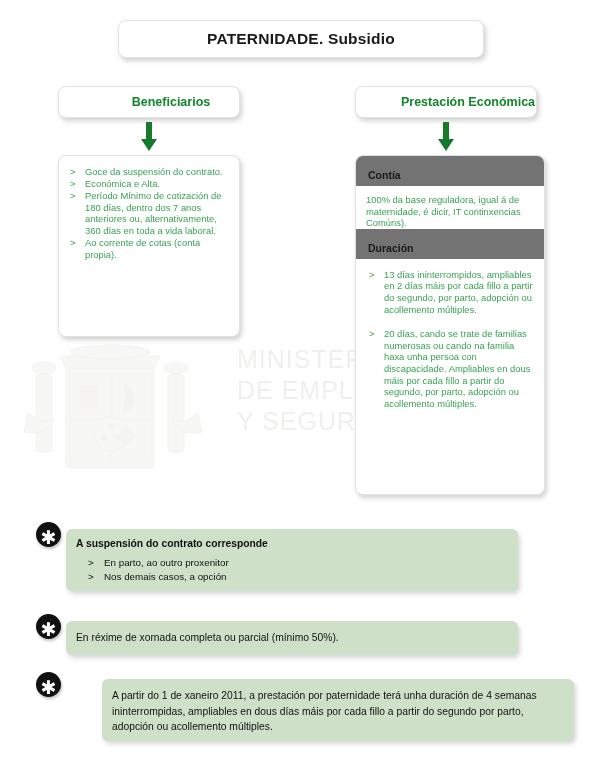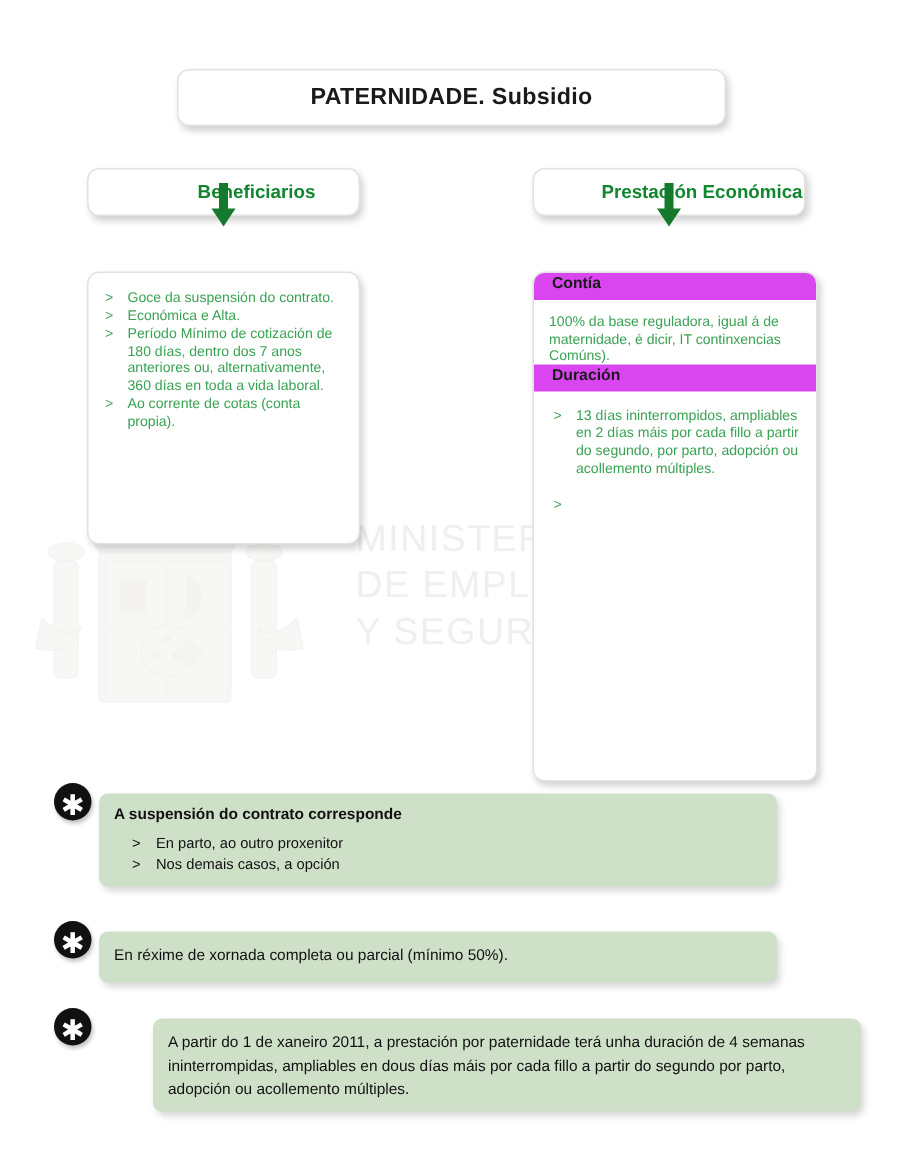--- a/index.html
+++ b/index.html
@@ -40,21 +40,20 @@
   }
 
   
   .panel {
     position: absolute;
     background: #ffffff;
     border: 1px solid #e2e2e2;
     border-radius: 8px;
     box-shadow: 2px 3px 5px rgba(0,0,0,0.18);
     z-index: 2;
-    margin-top: 26px;
   }
 
   
   #title-box {
     left: 118px; top: 20px;
     width: 366px; height: 38px;
     display: flex; align-items: center; justify-content: center;
   }
   #title-box .txt {
     font-size: 15.5px;
@@ -111,22 +110,22 @@
   ul.blist li .chev {
     position: absolute; left: 3px; top: 0;
     color: #3aa254;
     font-size: 9.4px;
   }
   #panel-left ul.blist li { margin-bottom: 0.5px; }
   #panel-right ul.blist li { margin-bottom: 13px; }
 
   
   .sec-head {
-    background: #d946ef;
-    padding: 1px 10px 5px 12px;
+    background: #737373;
+    padding: 13px 10px 5px 12px;
     font-size: 10.5px;
     font-weight: bold;
     color: #1a1a1a;
   }
   .sec-body { padding: 8px 10px 0 10px; }
   .sec-body p {
     margin: 0;
     color: #3aa254;
     font-size: 9.4px;
     line-height: 11.6px;
@@ -268,20 +267,21 @@
 
   <div class="sec-head">Duración</div>
   <div class="sec-body">
     <ul class="blist">
       <li>
         <span class="chev">&gt;</span>
         <span>13 días ininterrompidos, ampliables en 2 días máis por cada fillo a partir do segundo, por parto, adopción ou acollemento múltiples.</span>
       </li>
       <li>
         <span class="chev">&gt;</span>
+        <span>20 días, cando se trate de familias numerosas ou cando na familia haxa unha persoa con discapacidade. Ampliables en dous máis por cada fillo a partir do segundo, por parto, adopción ou acollemento múltiples.</span>
       </li>
     </ul>
   </div>
 </div>
 
 <div class="ast" id="ast1">
     <span>✱</span>
   </div>
 <div class="note" id="note1">
   <div class="note-inner">

